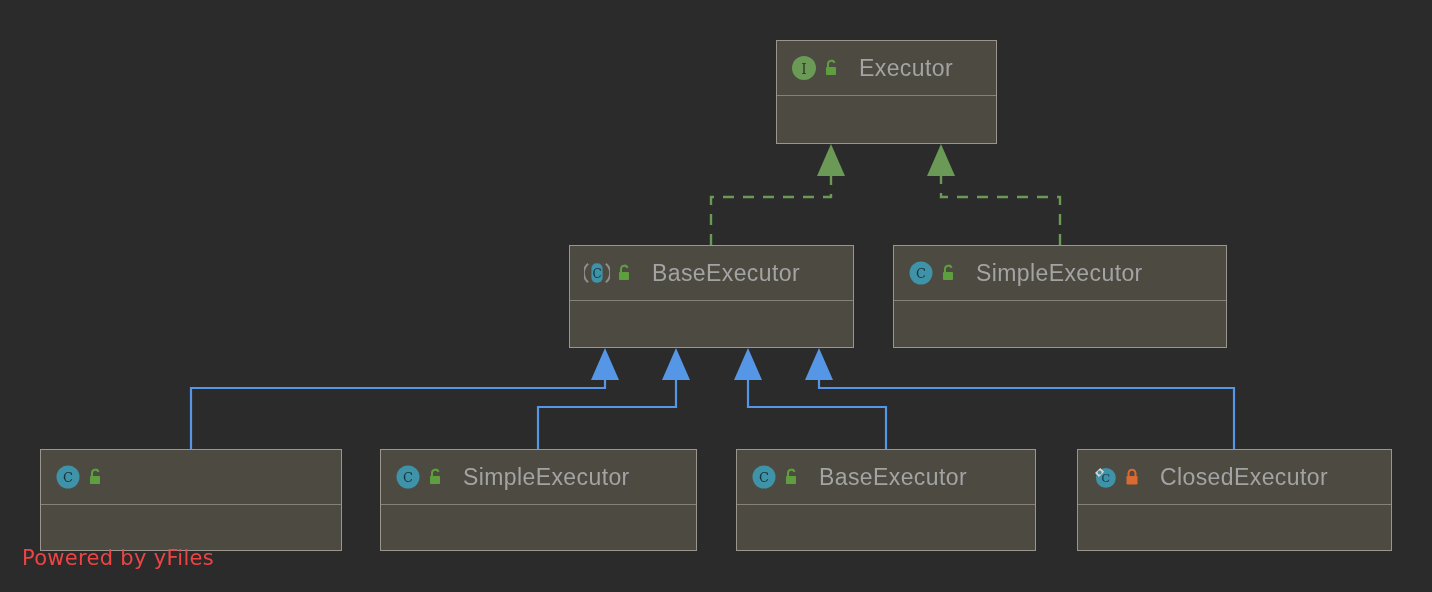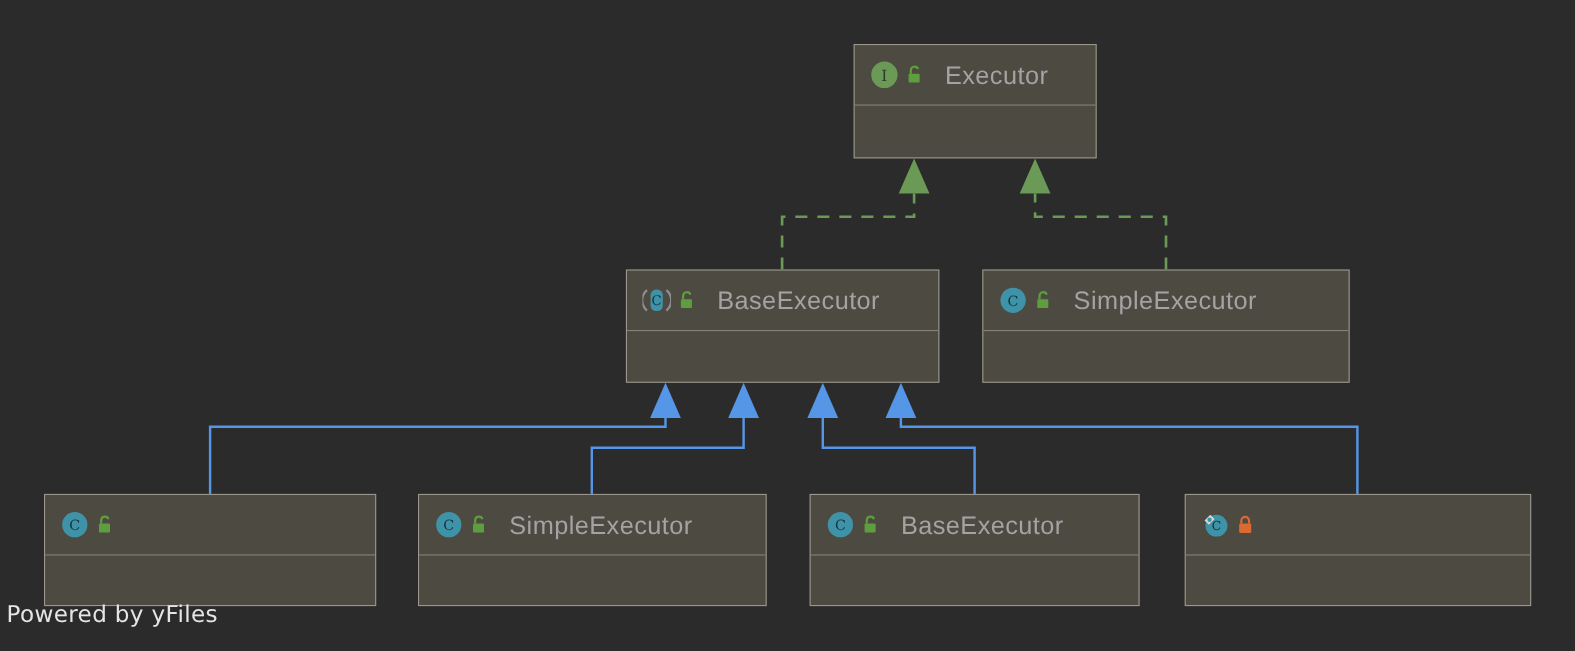--- a/index.html
+++ b/index.html
@@ -66,24 +66,24 @@
   .uml-name {
     margin-left: 18px;
     font-size: 23px;
     letter-spacing: 0.4px;
     color: #a3a3a3;
     white-space: nowrap;
     font-family: Liberation Sans, sans-serif;
   }
   .watermark {
     position: absolute;
-    left: 6px;
+    left: 22px;
     top: 546px;
     font-size: 21px;
-    color: #e5e5e5;
+    color: #ef4444;
     font-family: "DejaVu Sans", "Liberation Sans", sans-serif;
     letter-spacing: 0.3px;
     white-space: nowrap;
   }
 </style>
 </head>
 <body>
 
 <div id="canvas">
 
@@ -246,19 +246,20 @@
             <circle cx="8.8" cy="8.8" r="2.3" fill="#3f93a8"></circle>
           </g>
         </svg>
       </span>
       <span class="lock-icon">
         <svg width="18" height="20" viewBox="0 0 18 20">
           <path d="M5.5 9 V6.3 a3.5 3.5 0 0 1 7 0 V9" fill="none" stroke="#d96a32" stroke-width="2"></path>
           <rect x="3.5" y="9" width="11" height="8.5" rx="1" fill="#d96a32"></rect>
         </svg>
       </span>
+      <span class="uml-name">ClosedExecutor</span>
     </div>
     <div class="uml-body"></div>
   </div>
 
   <div class="watermark">Powered by yFiles</div>
 
 </div>
 
 </body></html>

